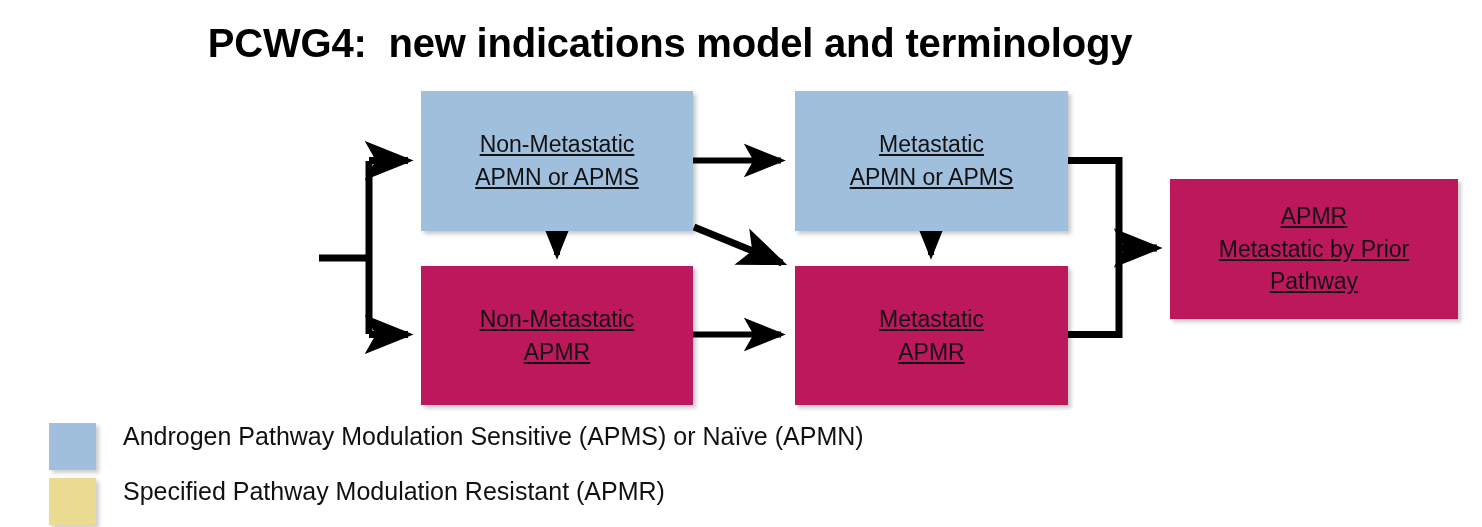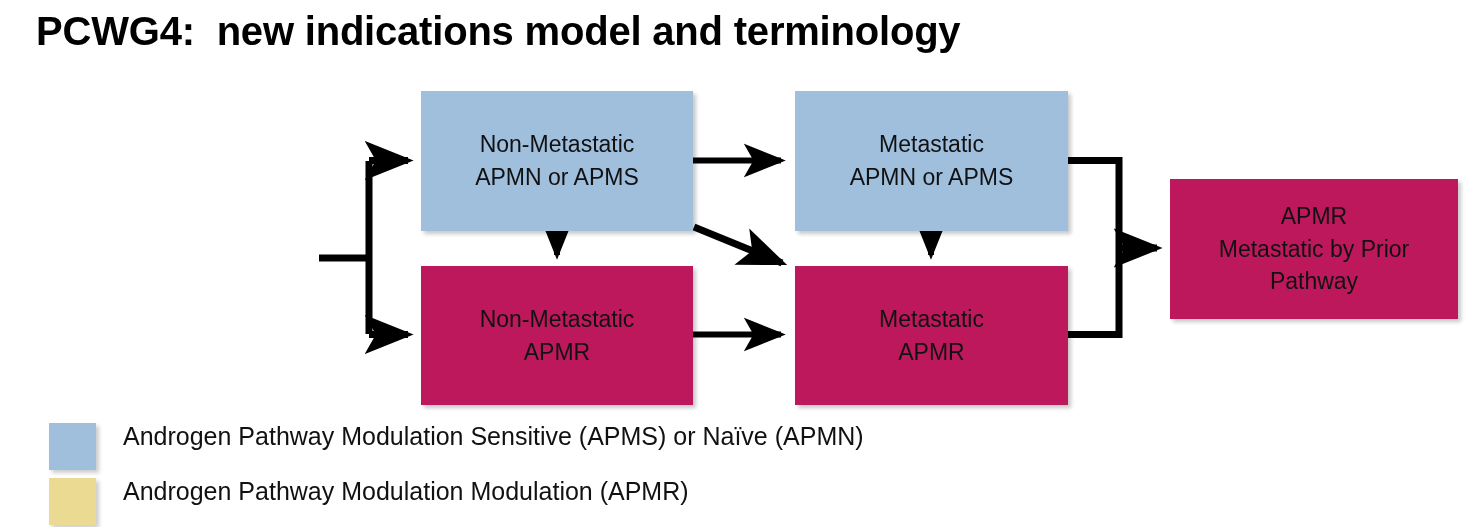--- a/index.html
+++ b/index.html
@@ -21,45 +21,45 @@
     left: 0; top: 0;
     width: 1482px;
     height: 527px;
     background: #ffffff;
   }
 
   
   .slide-title {
     position: absolute;
     left: 0;
-    top: 9px;
+    top: 21px;
     width: 1340px;
+    text-align: center;
     font-size: 40px;
     font-weight: bold;
     letter-spacing: -0.2px;
     color: #000000;
     white-space: pre;
-    margin-left: 36px;
   }
 
   
   .node {
     position: absolute;
     box-sizing: border-box;
     display: flex;
     flex-direction: column;
     align-items: center;
     justify-content: center;
     text-align: center;
     font-size: 23px;
     line-height: 1.42;
     color: #111111;
     box-shadow: 3px 3px 4px rgba(0,0,0,0.22);
   }
-  .node .line { display: block; white-space: pre; }
+  .node .line { display: block; white-space: pre; text-decoration: underline; }
 
   .node.blue   { background: #9FBFDD; }
   .node.yellow { background: #be185d; }
 
   #node-clinically-localized { left: 45px;   top: 192px; width: 274px; height: 134px; }
   #node-nonmet-apmn-apms     { left: 421px;  top: 91px;  width: 272px; height: 140px; }
   #node-met-apmn-apms        { left: 795px;  top: 91px;  width: 273px; height: 140px; }
   #node-nonmet-apmr          { left: 421px;  top: 266px; width: 272px; height: 139px; }
   #node-met-apmr             { left: 795px;  top: 266px; width: 273px; height: 139px; }
   #node-apmr-prior-therapy   { left: 1170px; top: 179px; width: 288px; height: 140px; }
@@ -165,16 +165,16 @@
     <span class="line">Pathway</span>
   </div>
 
   <div class="legend-row" id="legend-row-blue">
     <span class="legend-swatch blue"></span>
     <span class="legend-label">Androgen Pathway Modulation Sensitive (APMS) or Naïve (APMN)</span>
   </div>
 
   <div class="legend-row" id="legend-row-yellow">
     <span class="legend-swatch yellow"></span>
-    <span class="legend-label">Androgen Pathway Modulation Modulation (APMR)</span>
+    <span class="legend-label">Specified Pathway Modulation Resistant (APMR)</span>
   </div>
 
 </div>
 
 </body></html>

